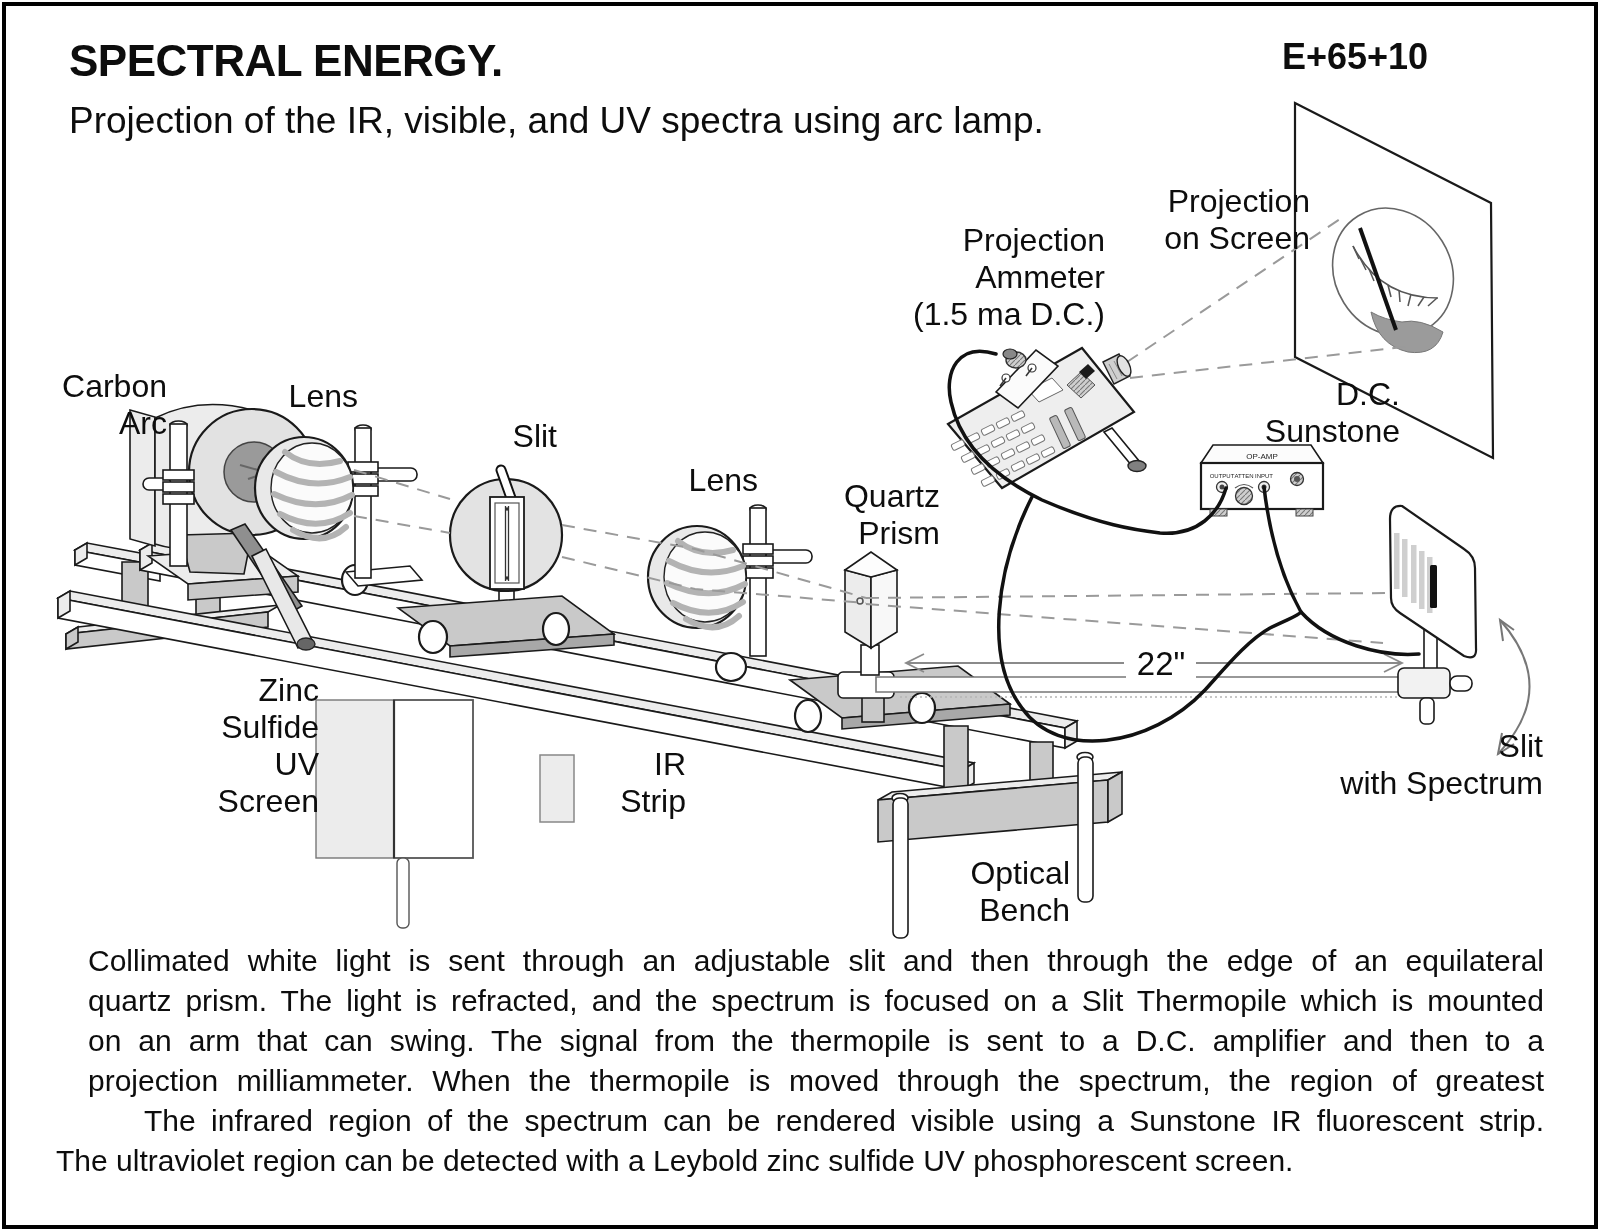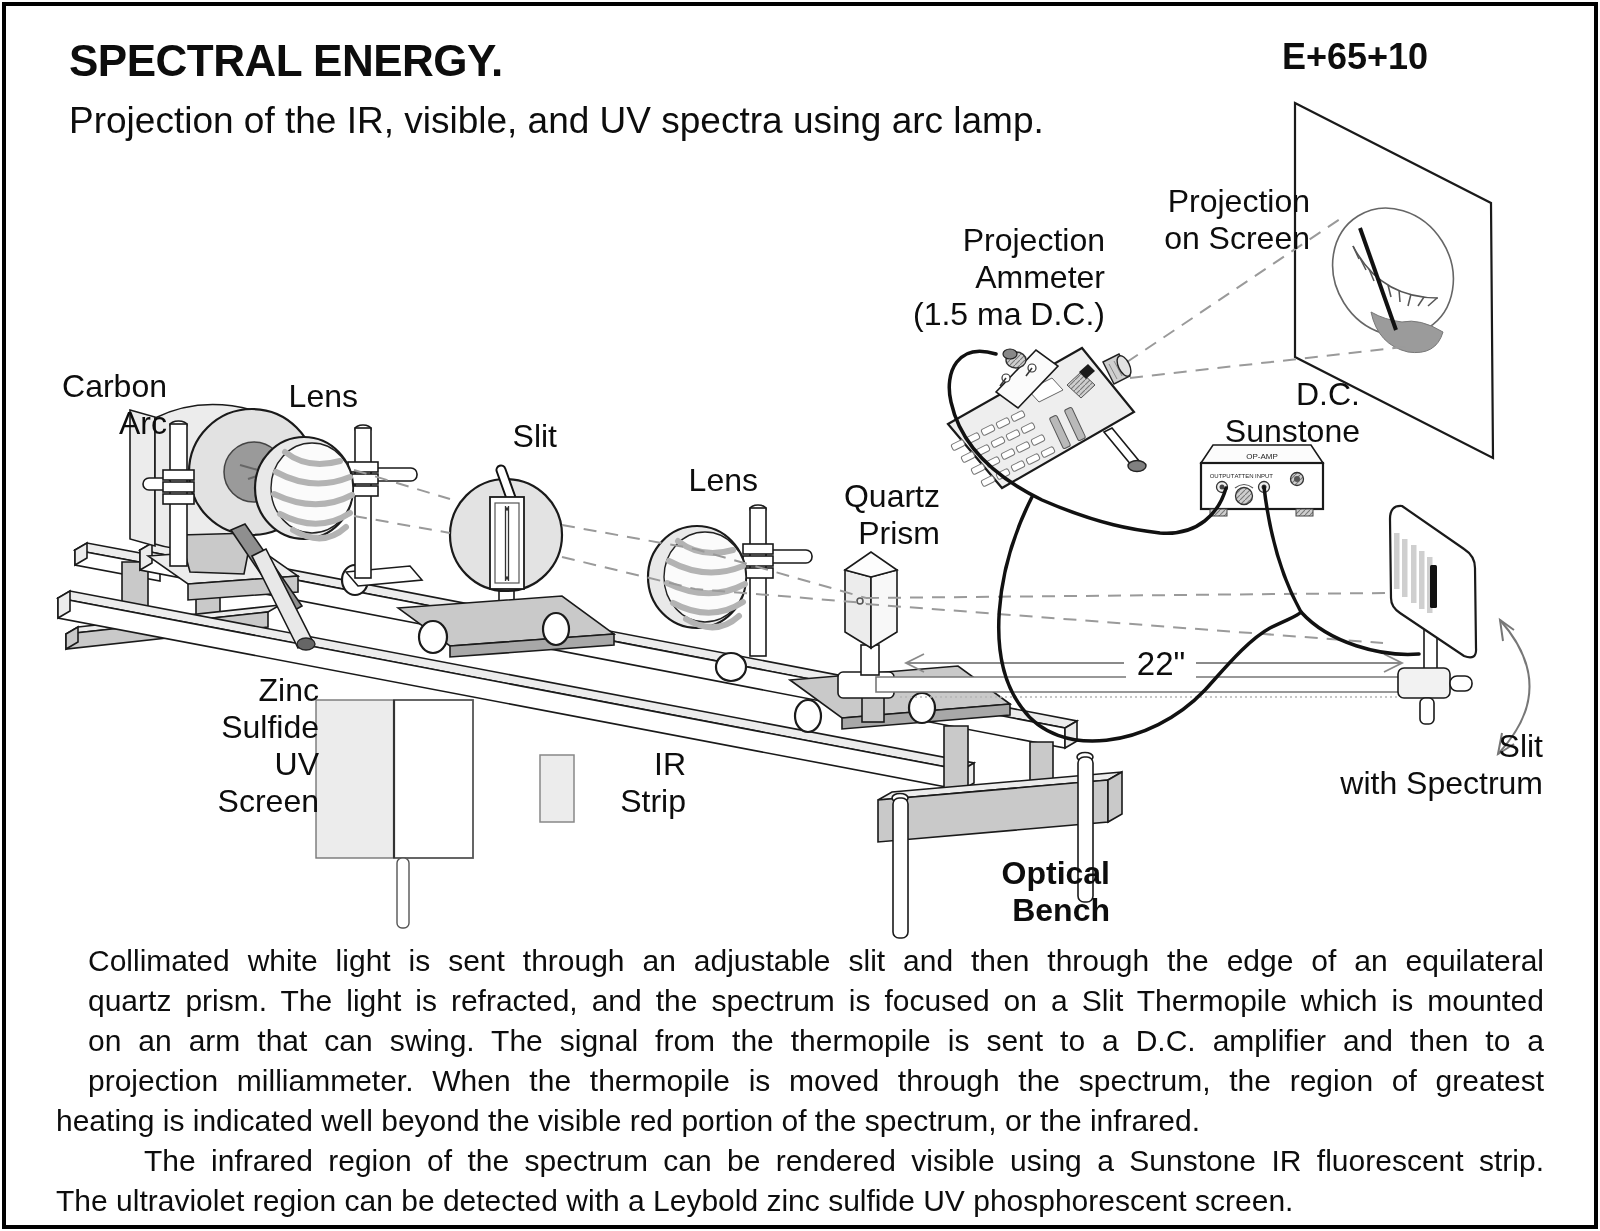--- a/index.html
+++ b/index.html
@@ -335,45 +335,44 @@
 </div>
 <div class="lbl" style="left:875px;top:222px;width:230px;">
   <div>Projection</div>
     <div>Ammeter</div>
     <div>(1.5 ma D.C.)</div>
 </div>
 <div class="lbl" style="left:1110px;top:183px;width:200px;">
   <div>Projection</div>
     <div>on Screen</div>
 </div>
-<div class="lbl" style="left:1160px;top:376px;width:200px;">
+<div class="lbl" style="left:1200px;top:376px;width:200px;">
   <div>D.C.</div>
     <div>Sunstone</div>
 </div>
 <div class="lbl" style="left:1323px;top:728px;width:220px;">
   <div>Slit</div>
     <div>with Spectrum</div>
 </div>
 <div class="lbl" style="left:179px;top:672px;width:140px;">
   <div>Zinc</div>
     <div>Sulfide</div>
     <div>UV</div>
     <div>Screen</div>
 </div>
 <div class="lbl" style="left:586px;top:746px;width:100px;">
   <div>IR</div>
     <div>Strip</div>
 </div>
-<div class="lbl" style="left:960px;top:855px;width:150px;font-weight:bold;">
+<div class="lbl" style="left:920px;top:855px;width:150px;">
   <div>Optical</div>
     <div>Bench</div>
 </div>
 <div class="dim">22"</div>
 
 <div class="desc">
   <div class="jl">Collimated white light is sent through an adjustable slit and then through the edge of an equilateral</div>
   <div class="jl">quartz prism. The light is refracted, and the spectrum is focused on a Slit Thermopile which is mounted</div>
   <div class="jl">on an arm that can swing. The signal from the thermopile is sent to a D.C. amplifier and then to a</div>
   <div class="jl">projection milliammeter. When the thermopile is moved through the spectrum, the region of greatest</div>
-  <div>heating is indicated well beyond the visible red portion of the spectrum, or the infrared.</div>
   <div class="jl indent">The infrared region of the spectrum can be rendered visible using a Sunstone IR fluorescent strip.</div>
   <div>The ultraviolet region can be detected with a Leybold zinc sulfide UV phosphorescent screen.</div>
 </div>
 
 </body></html>

